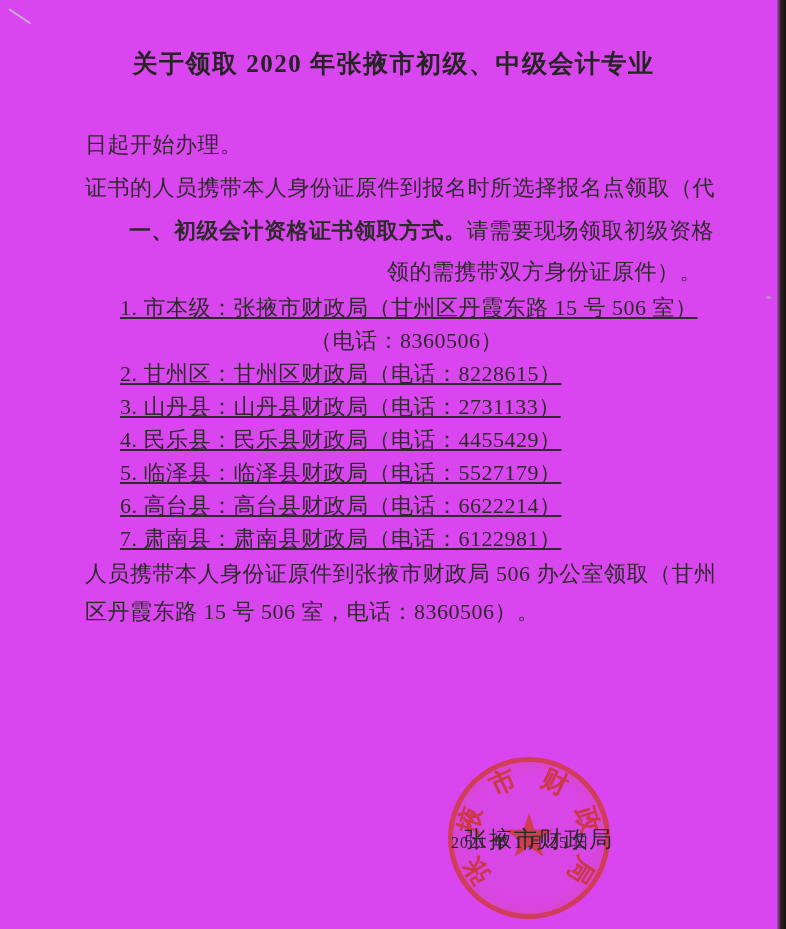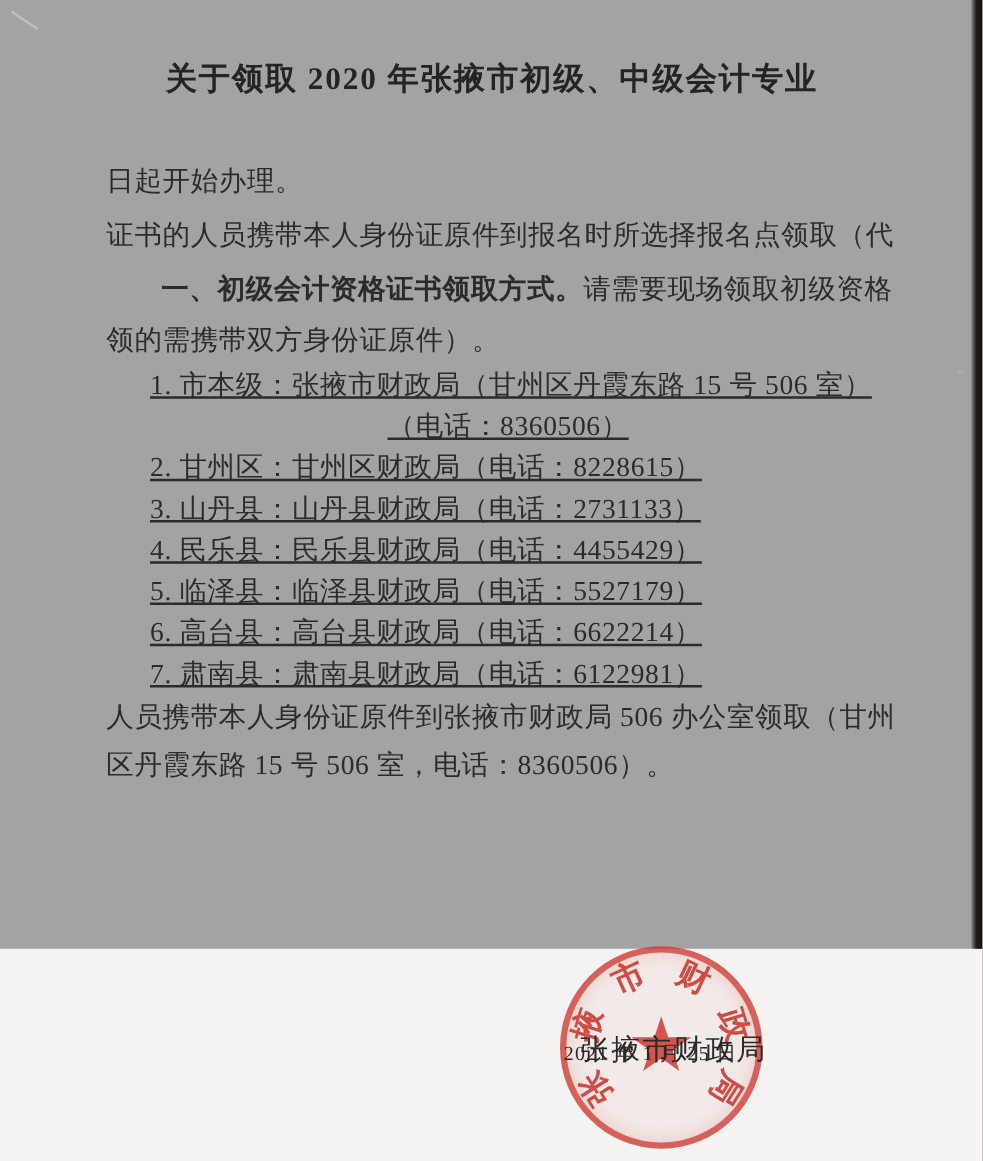--- a/index.html
+++ b/index.html
@@ -2,22 +2,22 @@
 <html><head>
 <meta charset="utf-8">
 <style>
   html,body{margin:0;padding:0;}
   body{
     width:786px;height:929px;overflow:hidden;
     background:#f4f3f2;
     font-family:"Liberation Serif","DejaVu Serif",serif;
   }
   .page{
-    position:relative;width:786px;height:759px;
-    background:#a3a3a3;
+    position:relative;width:786px;height:929px;
+    background:#d946ef;
     color:#2d2b2a;
   }
   
   .scan-edge{
     position:absolute;top:0;right:0;width:9px;height:100%;
     background:linear-gradient(to right, rgba(95,88,80,.35), #221e1a 45%, #151210);
   }
   
   .mark-tl{
     position:absolute;left:9px;top:8px;width:26px;height:2px;
@@ -34,21 +34,21 @@
   .t-line{
     font-size:25px;font-weight:bold;line-height:43px;
     text-align:center;letter-spacing:1.5px;color:#262423;
   }
   .gap{height:38px;}
   .pline{font-size:22px;line-height:44px;letter-spacing:.5px;white-space:nowrap;}
   .pline2{font-size:22px;line-height:38px;letter-spacing:.5px;white-space:nowrap;}
   .lline{font-size:22px;line-height:33px;letter-spacing:.5px;white-space:nowrap;}
   .ind{padding-left:44px;}
   .item{padding-left:35px;text-decoration:underline;}
-  .tel{padding-left:225px;text-decoration:underline;}
+  .tel{padding-left:225px;}
   .b{font-weight:bold;}
   
   .sig-org{
     position:absolute;left:464px;top:824px;
     font-size:23px;letter-spacing:2px;z-index:3;color:#2b2927;
   }
   .sig-date{
     position:absolute;left:451px;top:833px;
     font-size:16px;letter-spacing:1px;z-index:3;color:#2b2927;
   }
@@ -90,21 +90,21 @@
   <div class="content">
 
     <div class="t-line">关于领取 2020 年张掖市初级、中级会计专业</div>
 
     <div class="gap"></div>
 
     <div class="pline">日起开始办理。</div>
 
     <div class="pline" style="line-height:42px;">证书的人员携带本人身份证原件到报名时所选择报名点领取（代</div>
     <div class="pline ind"><span class="b">一、初级会计资格证书领取方式。</span><span>请需要现场领取初级资格</span></div>
-    <div class="pline" style="line-height:38px;">领的需携带双方身份证原件）。</div>
+    <div class="pline" style="line-height:38px;text-align:right;">领的需携带双方身份证原件）。</div>
 
     <div class="lline item">1. 市本级：张掖市财政局（甘州区丹霞东路 15 号 506 室）</div>
     <div class="lline tel">（电话：8360506）</div>
     <div class="lline item">2. 甘州区：甘州区财政局（电话：8228615）</div>
     <div class="lline item">3. 山丹县：山丹县财政局（电话：2731133）</div>
     <div class="lline item">4. 民乐县：民乐县财政局（电话：4455429）</div>
     <div class="lline item">5. 临泽县：临泽县财政局（电话：5527179）</div>
     <div class="lline item">6. 高台县：高台县财政局（电话：6622214）</div>
     <div class="lline item">7. 肃南县：肃南县财政局（电话：6122981）</div>
 

